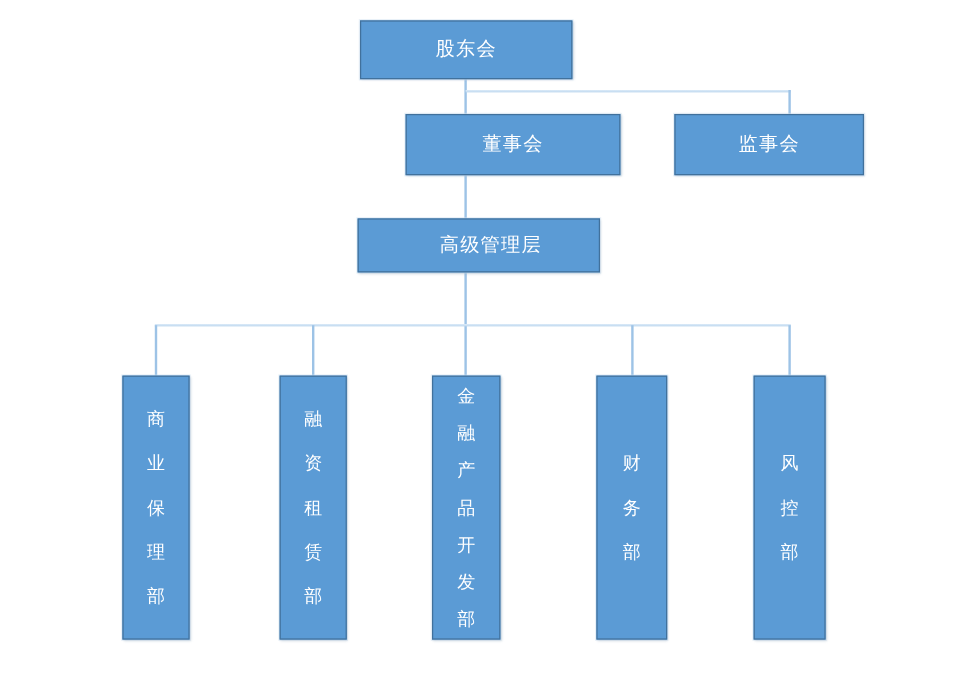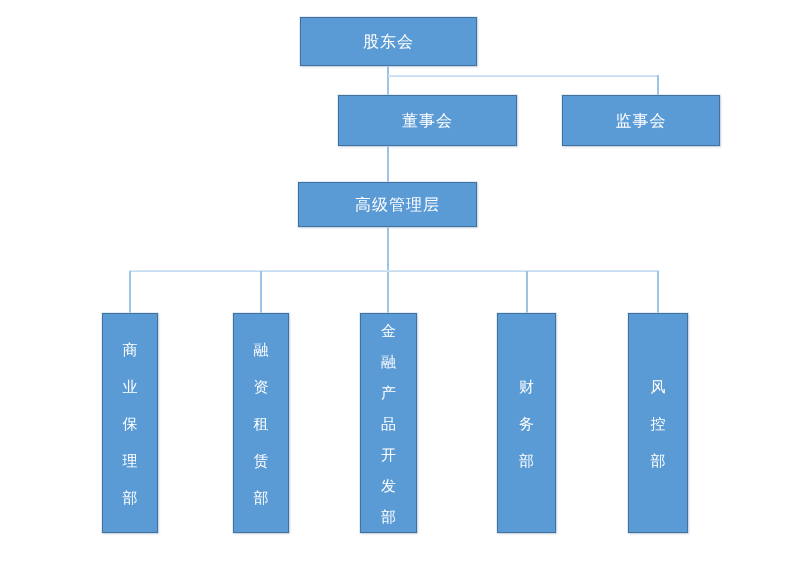--- a/index.html
+++ b/index.html
@@ -43,21 +43,21 @@
     <span class="node-label">股东会</span>
   </div>
 
   <div class="node" style="left:298px; top:95px; width:179px; height:51px;margin-left:40px;">
     <span class="node-label">董事会</span>
   </div>
   <div class="node" style="left:562px; top:95px; width:158px; height:51px;">
     <span class="node-label">监事会</span>
   </div>
 
-  <div class="node" style="left:298px; top:182px; width:179px; height:45px;padding-left:20px;">
+  <div class="node" style="left:298px; top:182px; width:202px; height:45px;padding-left:20px;">
     <span class="node-label">高级管理层</span>
   </div>
 
   <div class="node dept" style="left:102px; top:313px; width:56px; height:220px;">
     <span class="node-label" style="line-height: 37px;">商
 业
 保
 理
 部</span>
   </div>

